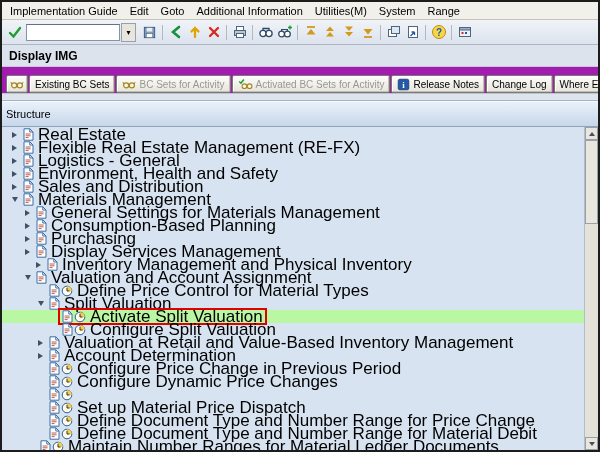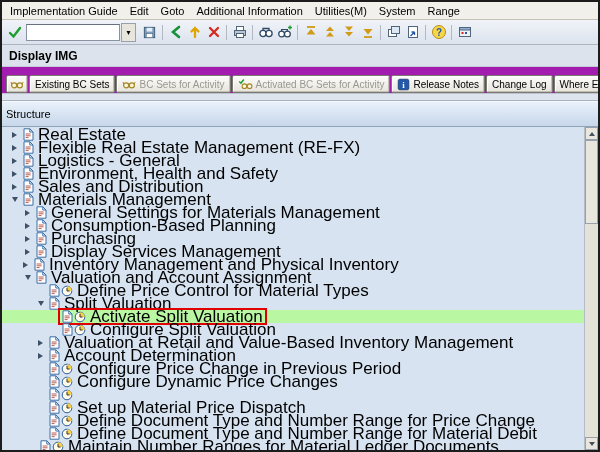--- a/index.html
+++ b/index.html
@@ -370,21 +370,21 @@
             <span class="tree-icon">
               <svg width="11" height="13" viewBox="0 0 11 13">
                 <path d="M1 .8h5.8L10 4v8.2H1z" fill="#fff" stroke="#3a6ea5" stroke-width="1"></path>
                 <path d="M6.8.8V4H10" fill="none" stroke="#3a6ea5" stroke-width="1"></path>
                 <path d="M2.6 6h5M2.6 7.8h5M2.6 9.6h3" stroke="#b34b3c" stroke-width=".9"></path>
               </svg>
             </span>
             <span class="tree-label">Display Services Management</span>
           </span>
         </div>
-        <div class="tree-row" style="padding-left: 3px; margin-left: 14px;">
+        <div class="tree-row" style="padding-left: 30px;">
           <span class="exp-col closed"></span>
           <span class="row-content">
             <span class="tree-icon">
               <svg width="11" height="13" viewBox="0 0 11 13">
                 <path d="M1 .8h5.8L10 4v8.2H1z" fill="#fff" stroke="#3a6ea5" stroke-width="1"></path>
                 <path d="M6.8.8V4H10" fill="none" stroke="#3a6ea5" stroke-width="1"></path>
                 <path d="M2.6 6h5M2.6 7.8h5M2.6 9.6h3" stroke="#b34b3c" stroke-width=".9"></path>
               </svg>
             </span>
             <span class="tree-label">Inventory Management and Physical Inventory</span>

